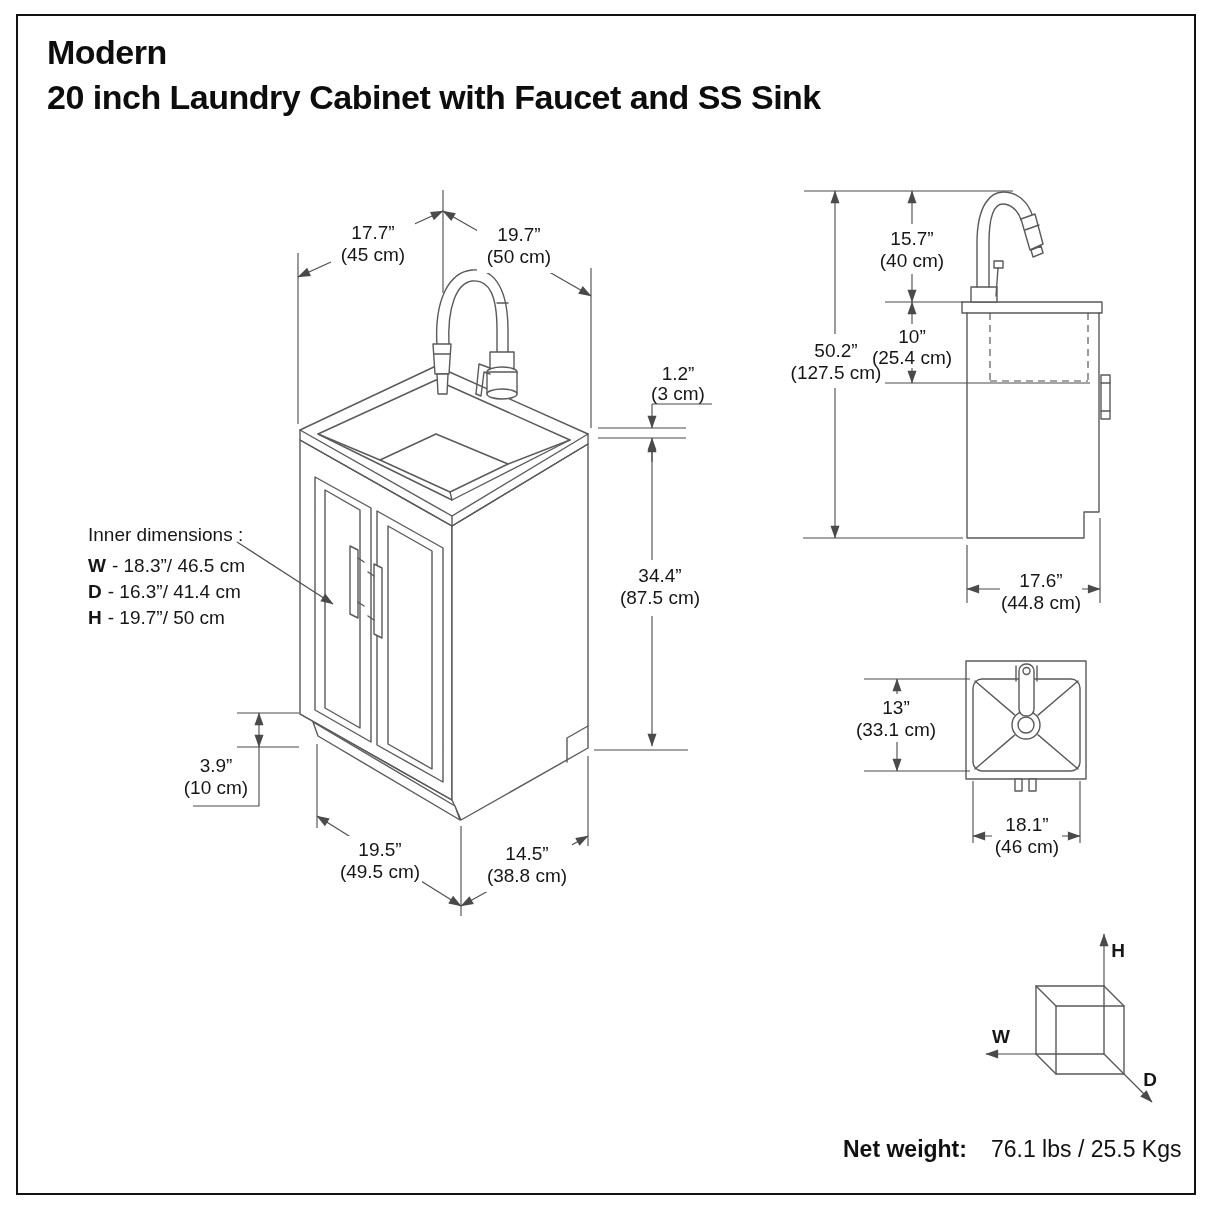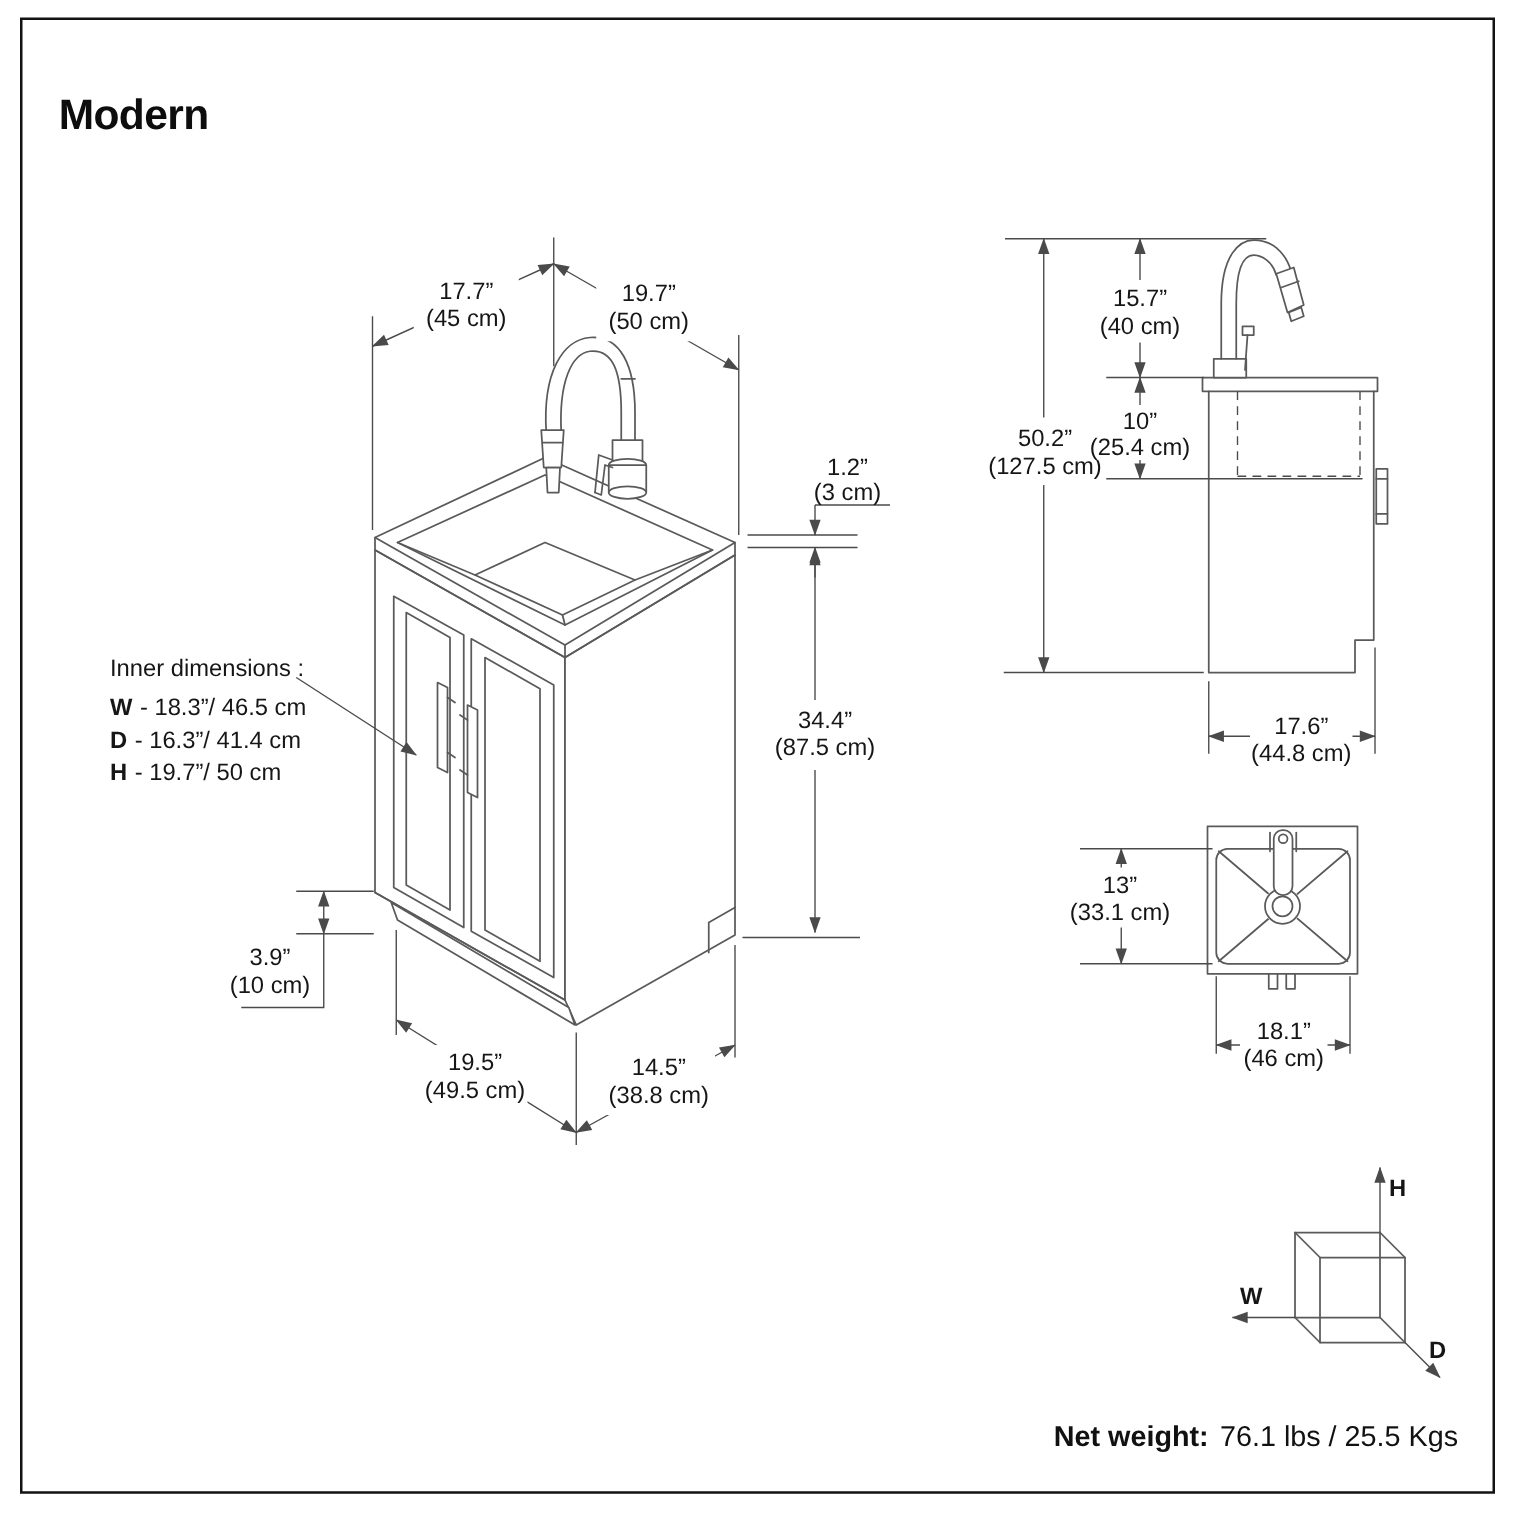--- a/index.html
+++ b/index.html
@@ -1,37 +1,38 @@
 <!DOCTYPE html>
 <html><head>
 <meta charset="utf-8">
 <style>
   html,body{margin:0;padding:0;background:#ffffff;}
   body{width:1214px;height:1214px;position:relative;font-family:"Liberation Sans",sans-serif;overflow:hidden;}
   .page-border{position:absolute;left:16px;top:14px;width:1180px;height:1181px;border:2px solid #121212;box-sizing:border-box;}
-  .title-block{position:absolute;left:47px;top:30px;color:#0d0d0d;font-weight:bold;font-size:34px;line-height:45px;letter-spacing:-0.5px;margin-top:40px;}
+  .title-block{position:absolute;left:47px;top:30px;color:#0d0d0d;font-weight:bold;font-size:34px;line-height:45px;letter-spacing:-0.5px;}
   .footer-note{position:absolute;left:843px;top:1136px;font-size:23px;color:#111;white-space:nowrap;}
-  .footer-note .b{font-weight:bold;margin-right:9px;}
+  .footer-note .b{font-weight:bold;margin-right:24px;}
   svg{position:absolute;left:0;top:0;}
   .draw{stroke:#5a5a5a;stroke-width:1.4;fill:none;stroke-linejoin:round;stroke-linecap:round;}
   .drawf{stroke:#5a5a5a;stroke-width:1.4;fill:#ffffff;stroke-linejoin:round;}
   .dim{stroke:#4a4a4a;stroke-width:1.1;fill:none;}
   .dash{stroke-dasharray:7 5;}
   .t{font-family:"Liberation Sans",sans-serif;font-size:19px;fill:#161616;text-anchor:middle;}
   .ts{text-anchor:start;}
   .tb{font-weight:bold;font-size:19px;}
   .wbg{fill:#ffffff;stroke:none;}
 </style>
 </head>
 <body>
 
 <div class="page-border"></div>
 
 <div class="title-block">
   <div>Modern</div>
+  <div>20 inch Laundry Cabinet with Faucet and SS Sink</div>
 </div>
 
 <svg width="1214" height="1214" viewBox="0 0 1214 1214">
   <defs>
     <marker id="arw" viewBox="0 0 12 10" refX="11" refY="5" markerWidth="13" markerHeight="11" orient="auto-start-reverse">
       <path d="M0.8,1.2 L11.5,5 L0.8,8.8 z" fill="#4a4a4a"></path>
     </marker>
   </defs>
 
   <g>

